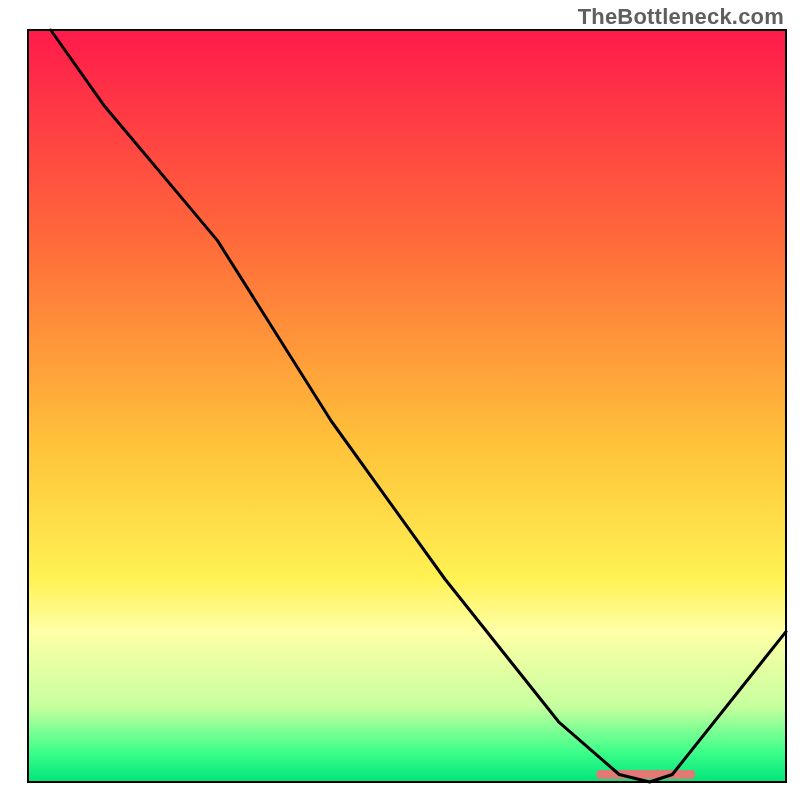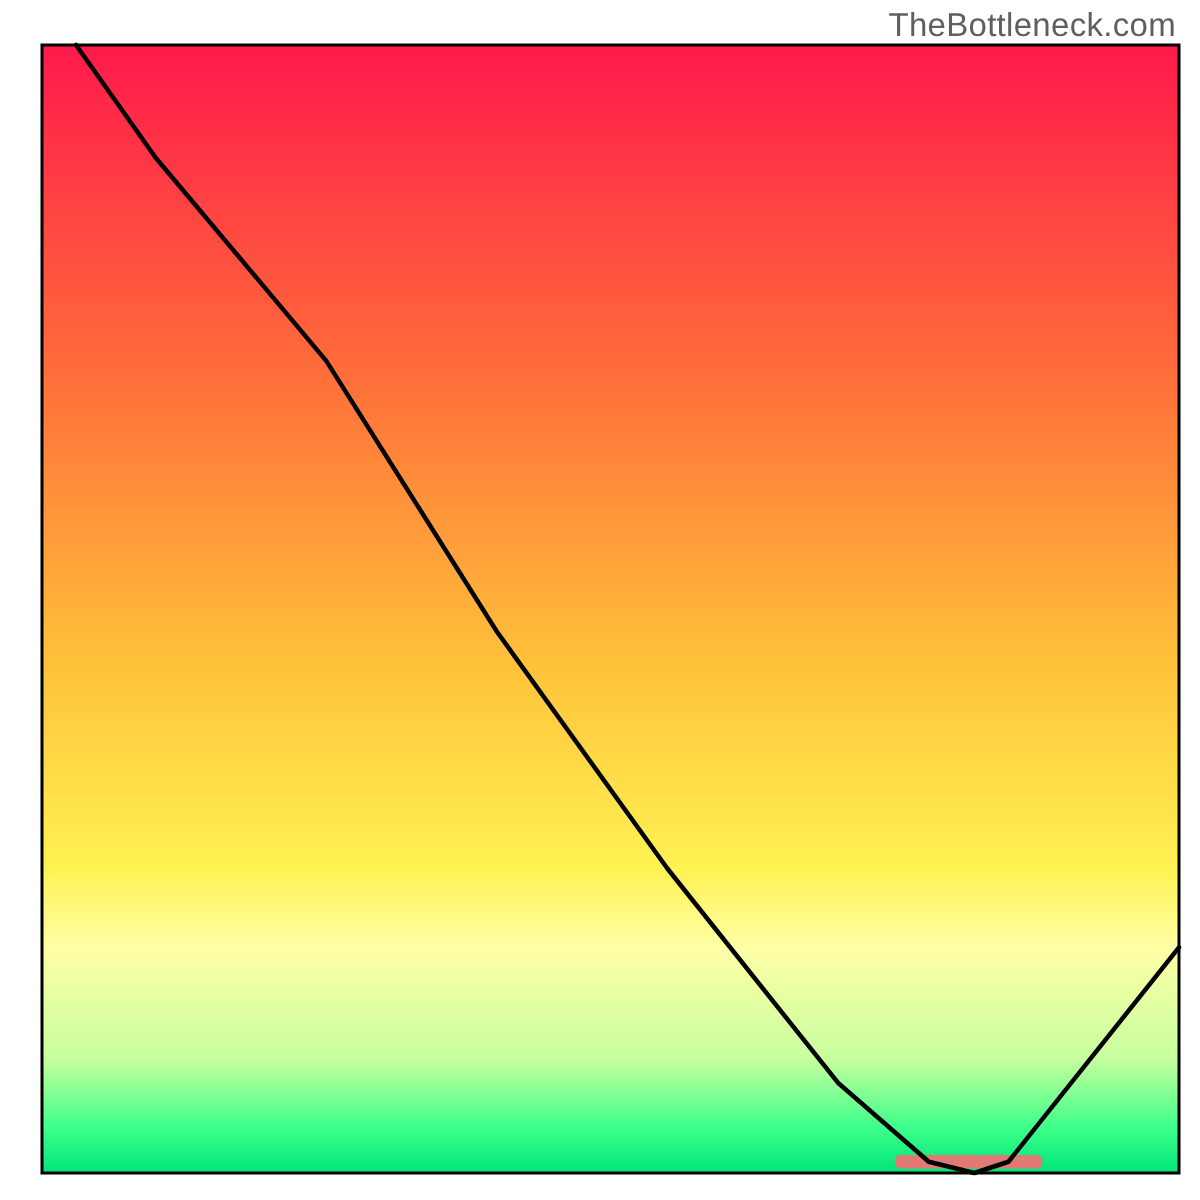--- a/index.html
+++ b/index.html
@@ -10,21 +10,21 @@
     background: #ffffff;
     font-family: Arial, Helvetica, sans-serif;
     overflow: hidden;
     position: relative;
   }
   .watermark {
     position: absolute;
     top: 4px;
     right: 16px;
     font-size: 22px;
-    font-weight: 400;
+    font-weight: 700;
     color: #5f5f5f;
     letter-spacing: 0.2px;
   }
   .plot-wrap {
     position: absolute;
     inset: 0;
   }
   svg {
     display: block;
   }

